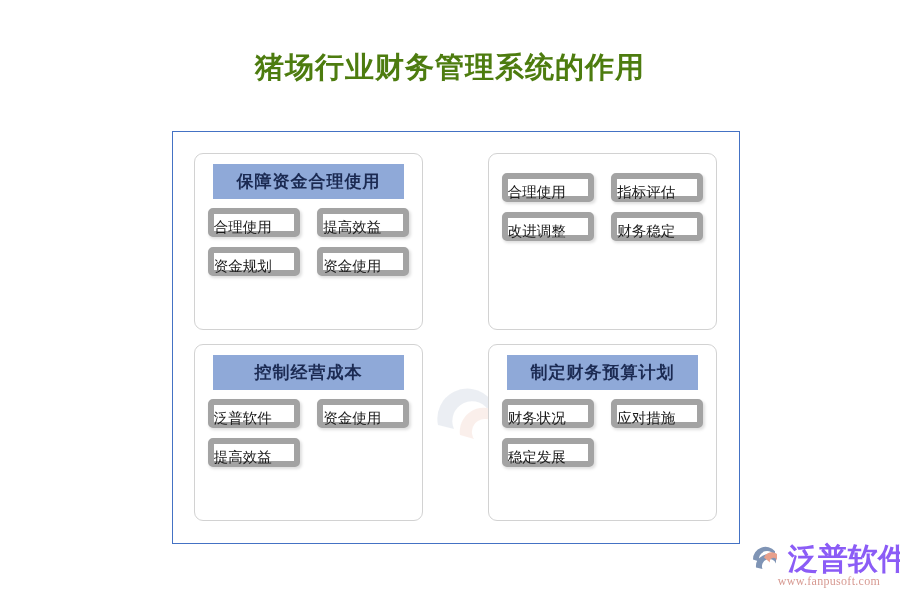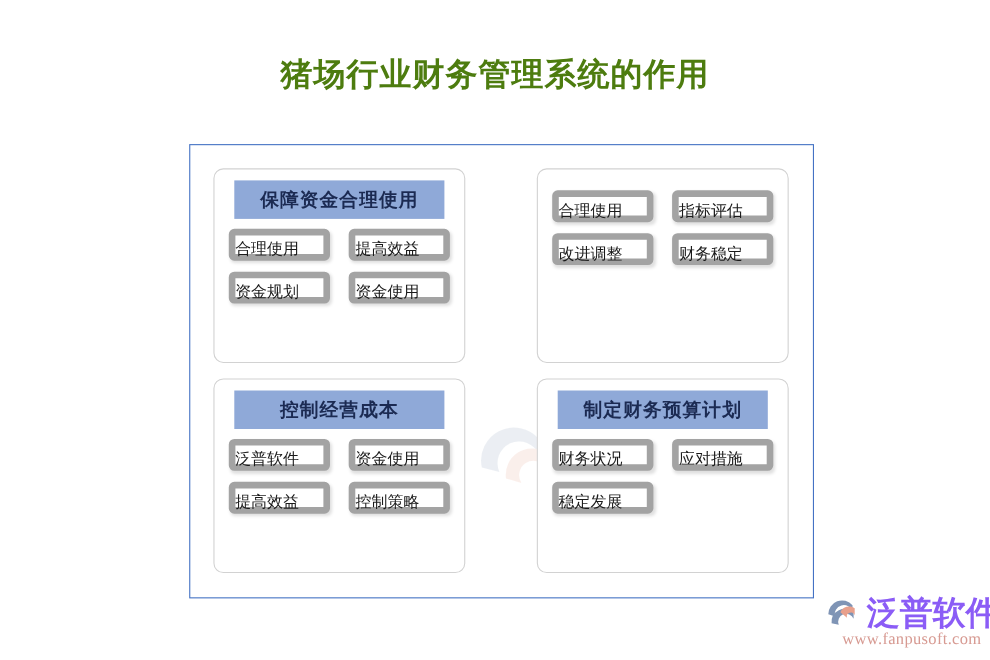--- a/index.html
+++ b/index.html
@@ -149,21 +149,21 @@
     font-family: "Liberation Serif", "DejaVu Serif", serif;
     font-weight: bold;
     font-size: 30px;
     color: #8b5cf6;
     letter-spacing: 0px;
     line-height: 26px;
     white-space: nowrap;
   }
   .brand-url {
     font-family: "Liberation Serif", "DejaVu Serif", serif;
-    font-size: 15px;
+    font-size: 12px;
     color: #d79a92;
     letter-spacing: 0.3px;
     margin-top: 1px;
     white-space: nowrap;
   }
 </style>
 </head>
 <body>
 
 <div class="page-title">猪场行业财务管理系统的作用</div>
@@ -196,21 +196,20 @@
         <div class="item">财务稳定</div>
       </div>
     </div>
 
     <div class="card">
       <div class="card-header">控制经营成本</div>
       <div class="card-items">
         <div class="item">泛普软件</div>
         <div class="item">资金使用</div>
         <div class="item">提高效益</div>
-        <div class="item">控制策略</div>
       </div>
     </div>
 
     <div class="card">
       <div class="card-header">制定财务预算计划</div>
       <div class="card-items">
         <div class="item">财务状况</div>
         <div class="item">应对措施</div>
         <div class="item">稳定发展</div>
       </div>

